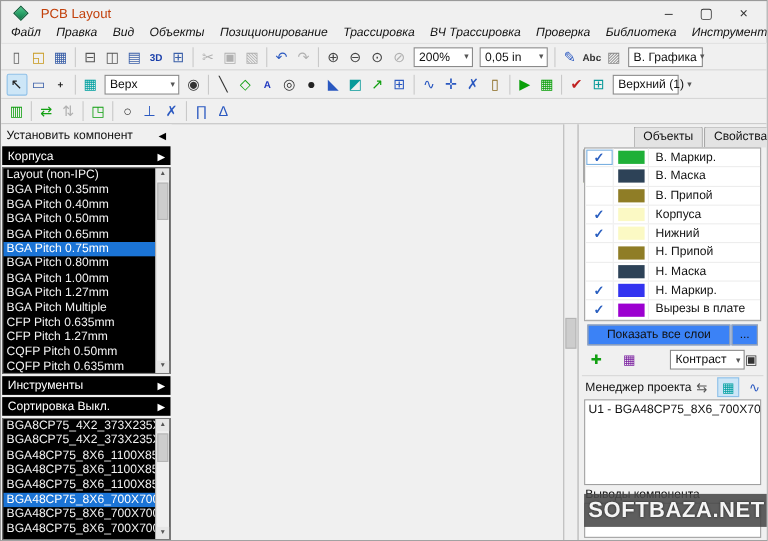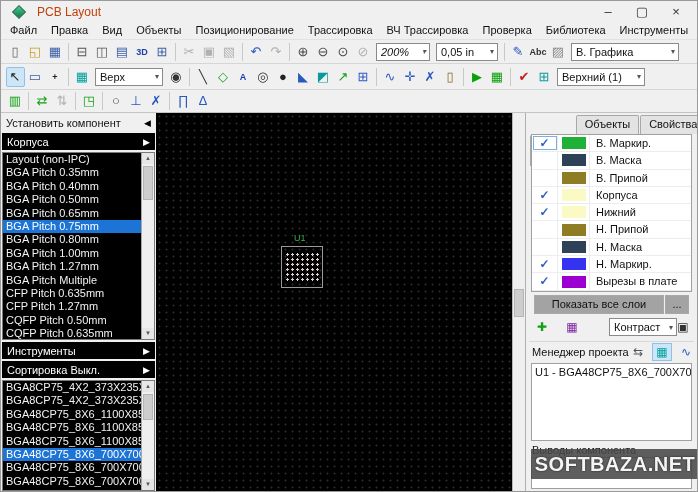--- a/index.html
+++ b/index.html
@@ -7,21 +7,21 @@
   #app{position:relative;width:698px;height:492px;background:#f0f0f0;
        font-family:"Liberation Sans",sans-serif;overflow:hidden;border:1px solid #9a9a9a;}
   
   .titlebar{position:absolute;left:0;top:0;right:0;height:22px;display:flex;align-items:center;}
   .app-icon{width:10px;height:10px;margin-left:13px;transform:rotate(45deg);
             background:linear-gradient(135deg,#49c98a,#0e7a48);border:1px solid #0a5a36;}
   .title-text{margin-left:13px;font-size:12px;color:#c2410c;}
   .win-controls{position:absolute;right:4px;top:0;height:22px;display:flex;}
   .win-btn{width:34px;text-align:center;line-height:22px;font-size:13px;color:#333;}
   
-  .menubar{position:absolute;top:22px;left:2px;right:0;height:16px;display:flex;font-size:11px;color:#111;}
+  .menubar{position:absolute;top:22px;left:2px;right:0;height:16px;display:flex;font-size:11px;color:#111;font-style:italic;}
   .menu-item{padding:1px 7px;white-space:nowrap;}
   
   .tb{position:absolute;left:0;right:0;display:flex;align-items:center;background:#f0f0f0;padding-left:4px;}
   #tb1{top:38px;height:24px;border-top:1px solid #e2e2e2;}
   #tb2{top:62px;height:26px;border-top:1px solid #d6d6d6;}
   #tb3{top:88px;height:24px;border-top:1px solid #d6d6d6;border-bottom:1px solid #c4c4c4;}
   .tb-btn{width:19px;height:20px;line-height:20px;text-align:center;font-size:13px;margin:0 .5px;border-radius:2px;}
   .tb-btn.txt{font-size:9px;font-weight:bold;}
   .tb-btn.active{background:#cde6f7;border:1px solid #8fc0e8;line-height:18px;}
   .tb-btn.disabled{color:#b0b0b0 !important;}
@@ -62,21 +62,21 @@
        margin-right:1px;border-radius:2px 2px 0 0;color:#111;}
   .tab.active{background:#4d7c0f;height:31px;margin-top:20px;}
   .layers-box{position:absolute;left:5px;right:5px;top:21px;height:158px;background:#fff;border:1px solid #a0a0a0;}
   .layer-row{height:17.3px;display:flex;align-items:stretch;border-bottom:1px solid #ededed;}
   .cell-check{width:26px;text-align:center;color:#2a5fc0;font-weight:bold;font-size:12px;
               line-height:17px;border-right:1px solid #ededed;}
   .cell-check.focused{outline:1px solid #7ab0e0;outline-offset:-2px;}
   .cell-color{width:32px;display:flex;align-items:center;justify-content:center;border-right:1px solid #ededed;}
   .cell-color .sw{width:24px;height:12px;}
   .cell-name{font-size:11px;padding-left:6px;color:#111;line-height:17px;white-space:nowrap;}
-  .btn{position:absolute;background:#a3a3a3;border:1px solid #a8a8a8;font-size:11px;color:#111;
+  .btn{position:absolute;background:#3b82f6;border:1px solid #a8a8a8;font-size:11px;color:#111;
        text-align:center;line-height:17px;}
   .mini-icon{position:absolute;width:20px;height:18px;text-align:center;line-height:18px;font-size:12px;}
   .mini-icon.active{background:#cde6f7;border:1px solid #8fc0e8;line-height:16px;}
   .pm-label{position:absolute;font-size:11px;color:#111;}
   .white-box{position:absolute;background:#fff;border:1px solid #a0a0a0;overflow:hidden;}
   .pm-item{font-size:11px;color:#111;padding:2px 3px;white-space:nowrap;}
   .hsep{position:absolute;left:3px;right:3px;height:1px;background:#d8d8d8;}
   
   .watermark{position:absolute;left:530px;top:448px;width:168px;height:30px;background:rgba(72,72,72,.88);
              color:#f4f4f4;font-weight:bold;font-size:20px;letter-spacing:.5px;text-align:center;
@@ -126,33 +126,33 @@
       <span class="tb-btn disabled">▣</span>
       <span class="tb-btn disabled">▧</span>
       <span class="tb-sep"></span>
       <span class="tb-btn" style="color: rgb(42, 88, 192);">↶</span>
       <span class="tb-btn disabled">↷</span>
       <span class="tb-sep"></span>
       <span class="tb-btn" style="color: rgb(68, 68, 68);">⊕</span>
       <span class="tb-btn" style="color: rgb(68, 68, 68);">⊖</span>
       <span class="tb-btn" style="color: rgb(68, 68, 68);">⊙</span>
       <span class="tb-btn disabled">⊘</span>
-      <div class="tb-select" style="width: 54px; font-style: italic;">
+      <div class="tb-select" style="width: 54px;">
         <span>200%</span>
         <span class="arr">▾</span>
       </div>
       <div class="tb-select" style="width: 62px;">
         <span>0,05 in</span>
         <span class="arr">▾</span>
       </div>
       <span class="tb-sep"></span>
       <span class="tb-btn" style="color: rgb(42, 88, 192);">✎</span>
       <span class="tb-btn txt" style="color: rgb(51, 51, 51);">Abc</span>
       <span class="tb-btn" style="color: rgb(136, 136, 136);">▨</span>
-      <div class="tb-select" style="width: 108px;">
+      <div class="tb-select" style="width: 68px;">
         <span>В. Графика</span>
         <span class="arr">▾</span>
       </div>
     </div>
   <div class="tb" id="tb2">
       <span class="tb-btn active" style="color: rgb(34, 34, 34);">↖</span>
       <span class="tb-btn" style="color: rgb(58, 95, 168);">▭</span>
       <span class="tb-btn txt" style="color: rgb(34, 34, 34);">+</span>
       <span class="tb-sep"></span>
       <span class="tb-btn" style="color: rgb(0, 160, 160);">▦</span>
@@ -175,21 +175,21 @@
       <span class="tb-btn" style="color: rgb(42, 88, 192);">∿</span>
       <span class="tb-btn" style="color: rgb(42, 88, 192);">✛</span>
       <span class="tb-btn" style="color: rgb(42, 88, 192);">✗</span>
       <span class="tb-btn" style="color: rgb(138, 106, 32);">▯</span>
       <span class="tb-sep"></span>
       <span class="tb-btn" style="color: rgb(10, 160, 10);">▶</span>
       <span class="tb-btn" style="color: rgb(10, 160, 10);">▦</span>
       <span class="tb-sep"></span>
       <span class="tb-btn" style="color: rgb(192, 32, 32);">✔</span>
       <span class="tb-btn" style="color: rgb(10, 154, 154);">⊞</span>
-      <div class="tb-select" style="width: 88px;">
+      <div class="tb-select" style="width: 60px;">
         <span>Верхний (1)</span>
         <span class="arr">▾</span>
       </div>
     </div>
   <div class="tb" id="tb3">
       <span class="tb-btn" style="color: rgb(18, 160, 18);">▥</span>
       <span class="tb-sep"></span>
       <span class="tb-btn" style="color: rgb(18, 160, 18);">⇄</span>
       <span class="tb-btn disabled">⇅</span>
       <span class="tb-sep"></span>
@@ -251,26 +251,20 @@
         <div class="list-item">BGA48CP75_8X6_700X700X1</div>
         <div class="list-item">BGA48CP75_8X6_700X700X1</div>
         <div class="sb">
         <span class="sb-arrow">▲</span>
         <span class="sb-arrow bottom">▼</span>
         <span class="thumb" style="top:13px;height:26px;"></span>
       </div>
     </div>
   </div>
 
-  <div class="canvas">
-    <div class="ref-label">U1</div>
-    <div class="component">
-      <div class="pads"></div>
-    </div>
-  </div>
   <div class="canvas-scroll">
     <span class="thumb"></span>
   </div>
 
   <div class="right-panel">
     <div class="tabs" id="rp-tabs">
         <span class="tab active">Слои</span>
         <span class="tab">Объекты</span>
         <span class="tab">Свойства</span>
       </div>

